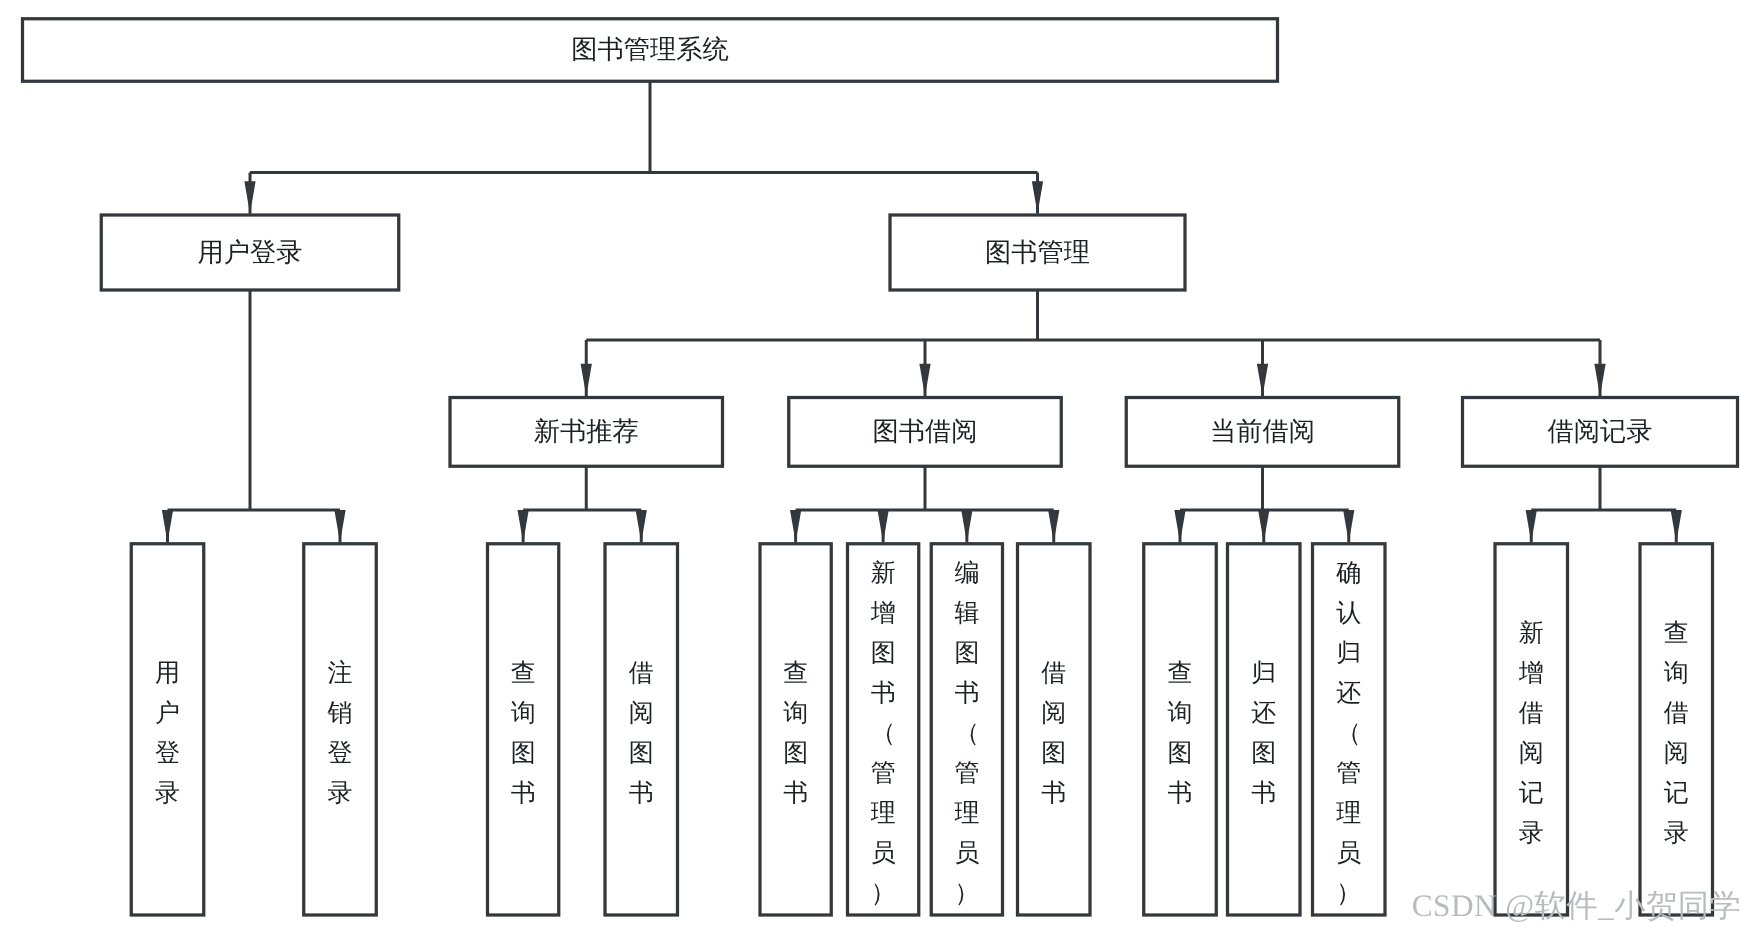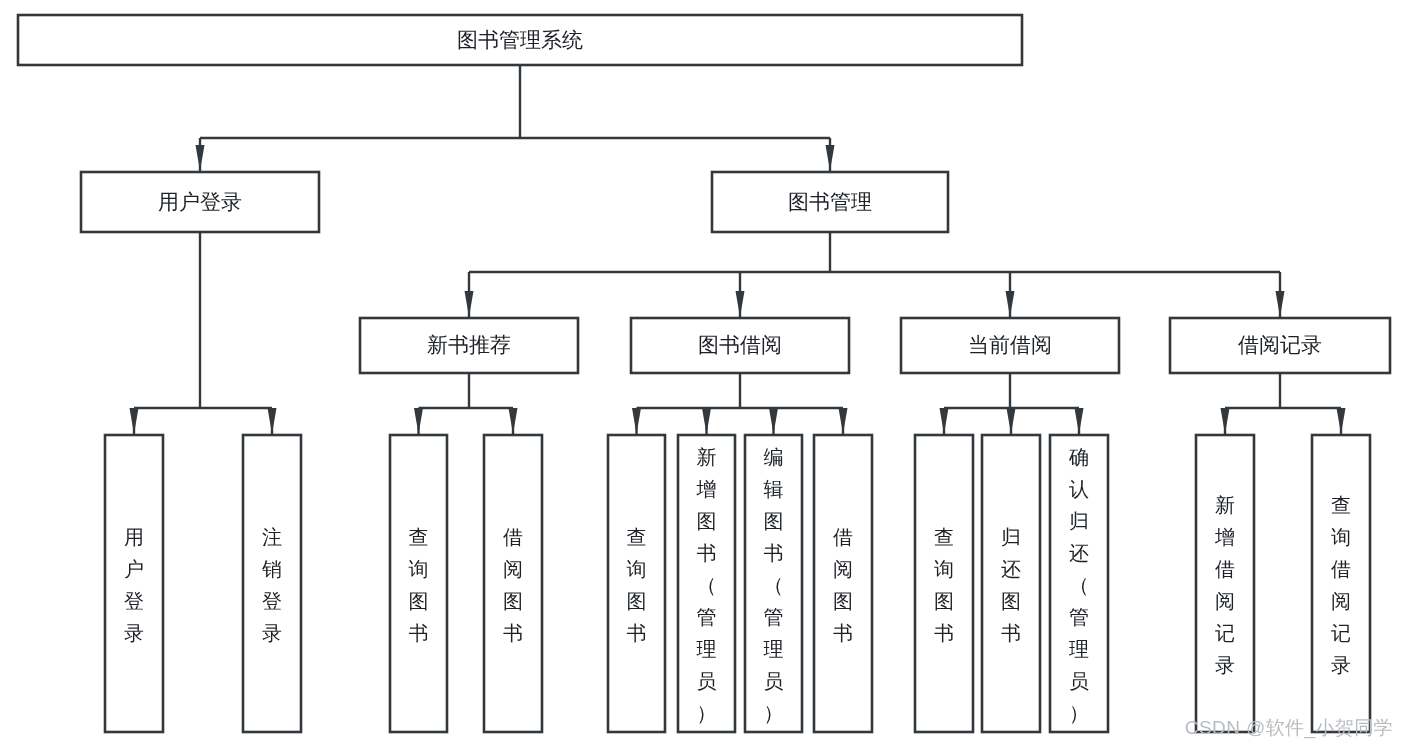--- a/index.html
+++ b/index.html
@@ -48,22 +48,22 @@
   .node-label-v {
     font-family: "Liberation Sans", "DejaVu Sans", sans-serif;
     font-size: 20px;
     fill: #1d2125;
     text-anchor: middle;
   }
   .watermark {
     position: absolute;
     right: 12px;
     bottom: 6px;
-    font-family: Liberation Sans, sans-serif;
-    font-size: 19px;
+    font-family: Liberation Serif, serif;
+    font-size: 25px;
     color: #b9bcbf;
     letter-spacing: 0.4px;
     white-space: nowrap;
     pointer-events: none;
   }
 </style>
 </head>
 <body>
 
 <div id="diagram-root">

